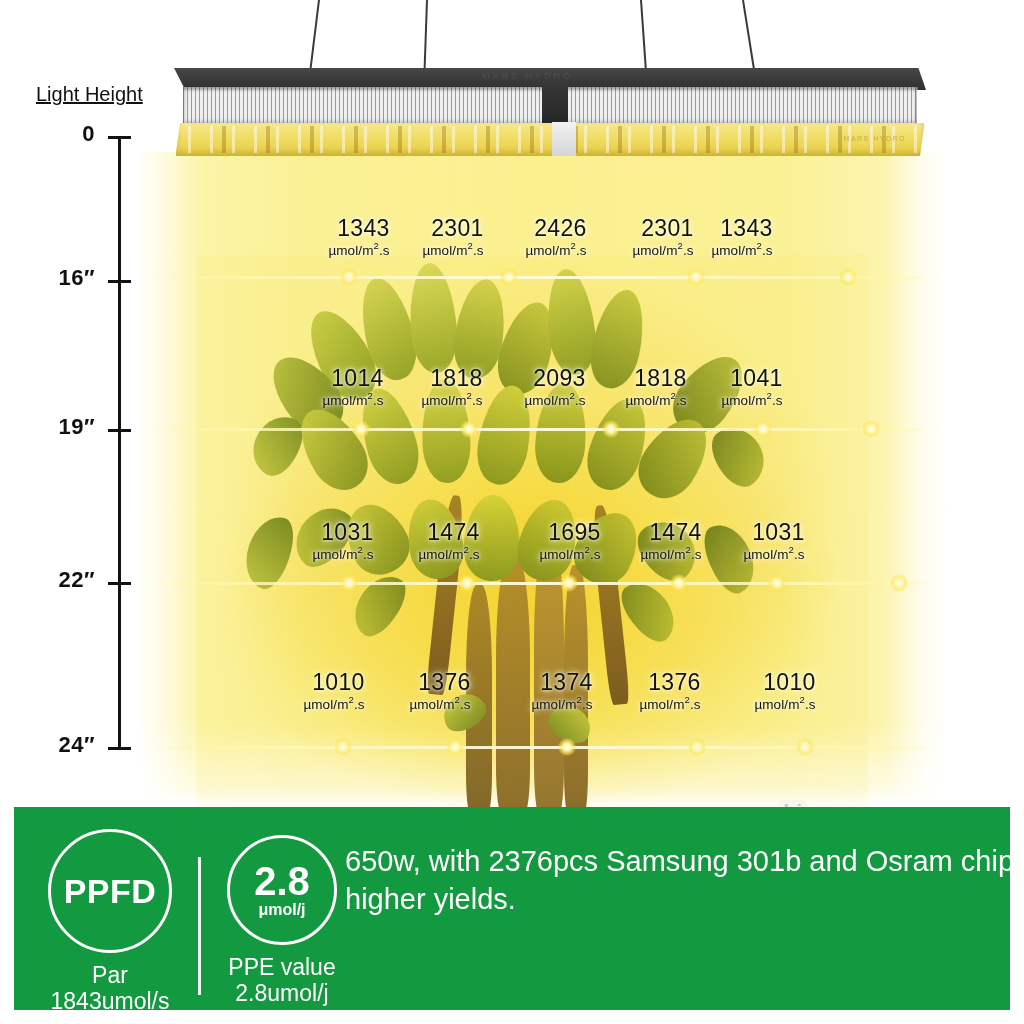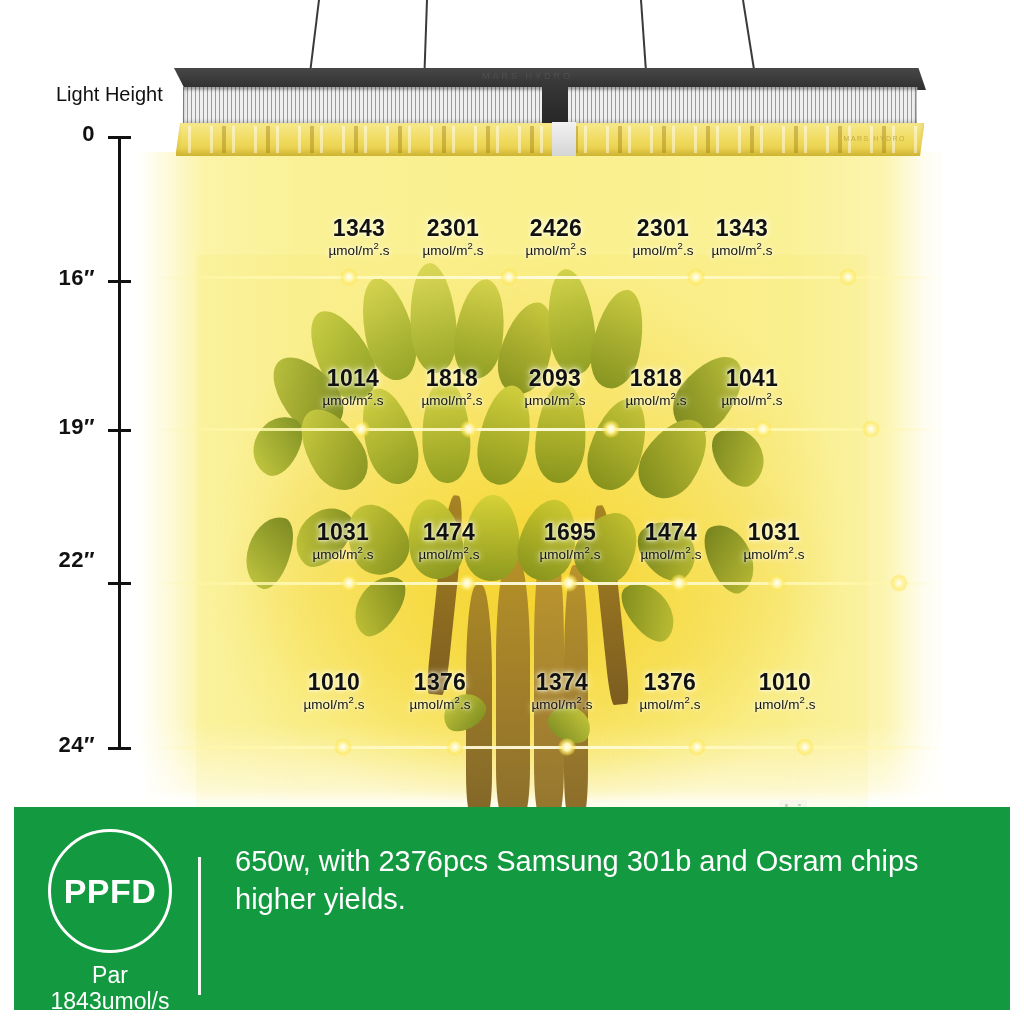--- a/index.html
+++ b/index.html
@@ -109,26 +109,26 @@
   .stem{position:absolute;border-radius:40% 40% 18% 18%;}
 
   
   #ruler{position:absolute;left:118px;top:136px;width:3px;height:614px;background:#111;}
   .tick{position:absolute;left:-10px;width:23px;height:3.2px;background:#111;}
   .tick-label{
     position:absolute;right:26px;color:#111;font-size:22px;font-weight:700;
     transform:translateY(-56%);white-space:nowrap;letter-spacing:.5px;
   }
   #axis-title{
-    position:absolute;left:56px;top:83px;font-size:20px;color:#111;white-space:nowrap;
+    position:absolute;left:36px;top:83px;font-size:20px;color:#111;white-space:nowrap;text-decoration:underline;
   }
 
   
   .ppfd-cell{position:absolute;text-align:center;transform:translateX(-50%);color:#111;}
-  .ppfd-val{font-size:23px;font-weight:700;line-height:1.05;letter-spacing:.3px;}
+  .ppfd-val{font-size:23px;font-weight:400;line-height:1.05;letter-spacing:.3px;text-align:right;}
   .ppfd-unit{font-size:13.5px;line-height:1.25;letter-spacing:.1px;}
   .ppfd-val,.ppfd-unit{
     text-shadow:0 0 3px rgba(255,255,240,.95),0 0 6px rgba(255,255,230,.8),
                 0 0 10px rgba(255,255,220,.6);
   }
   .ppfd-unit sup{font-size:9.5px;vertical-align:super;}
 
   
   #watermark{
     position:absolute;right:122px;top:800px;opacity:.30;
@@ -277,21 +277,21 @@
     <div class="tick" style="top:0px;"></div>
     <div class="tick-label" style="top:0px;">0</div>
 
     <div class="tick" style="top:144px;"></div>
     <div class="tick-label" style="top:144px;">16″</div>
 
     <div class="tick" style="top:293px;"></div>
     <div class="tick-label" style="top:293px;">19″</div>
 
     <div class="tick" style="top:446px;"></div>
-    <div class="tick-label" style="top:426px;">22″</div>
+    <div class="tick-label" style="top:446px;">22″</div>
 
     <div class="tick" style="top:611px;"></div>
     <div class="tick-label" style="top:611px;">24″</div>
   </div>
 
   <div id="ppfd-grid">
       <div class="ppfd-cell" style="left: 359px; top: 216px;">
         <div class="ppfd-val">1343</div>
         <div class="ppfd-unit">µmol/m<sup>2</sup>.s</div>
       </div>
@@ -388,20 +388,30 @@
           <div class="c-main">PPFD</div>
         </div>
         <div class="badge-caption">
           <div>Par</div>
           <div>1843umol/s</div>
         </div>
       </div>
 
       <div id="divider"></div>
 
+      <div class="badge" style="margin-top:6px;">
+        <div class="badge-circle" id="ppe-circle">
+          <div class="c-main">2.8</div>
+          <div class="c-sub">μmol/j</div>
+        </div>
+        <div class="badge-caption">
+          <div>PPE value</div>
+          <div>2.8umol/j</div>
+        </div>
+      </div>
     </div>
 
     <div id="copy">
       <div id="subcopy">
           <div>650w, with 2376pcs Samsung 301b and Osram chips</div>
           <div>higher yields.</div>
         </div>
     </div>
   </div>
 

